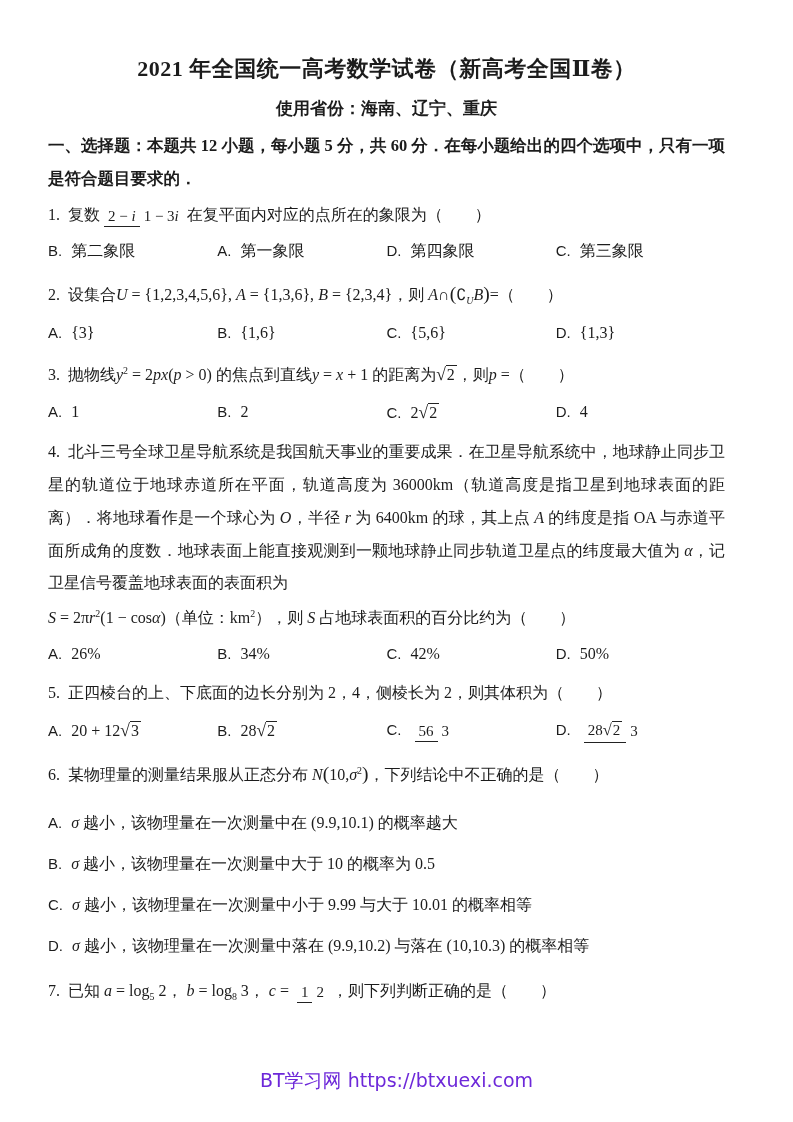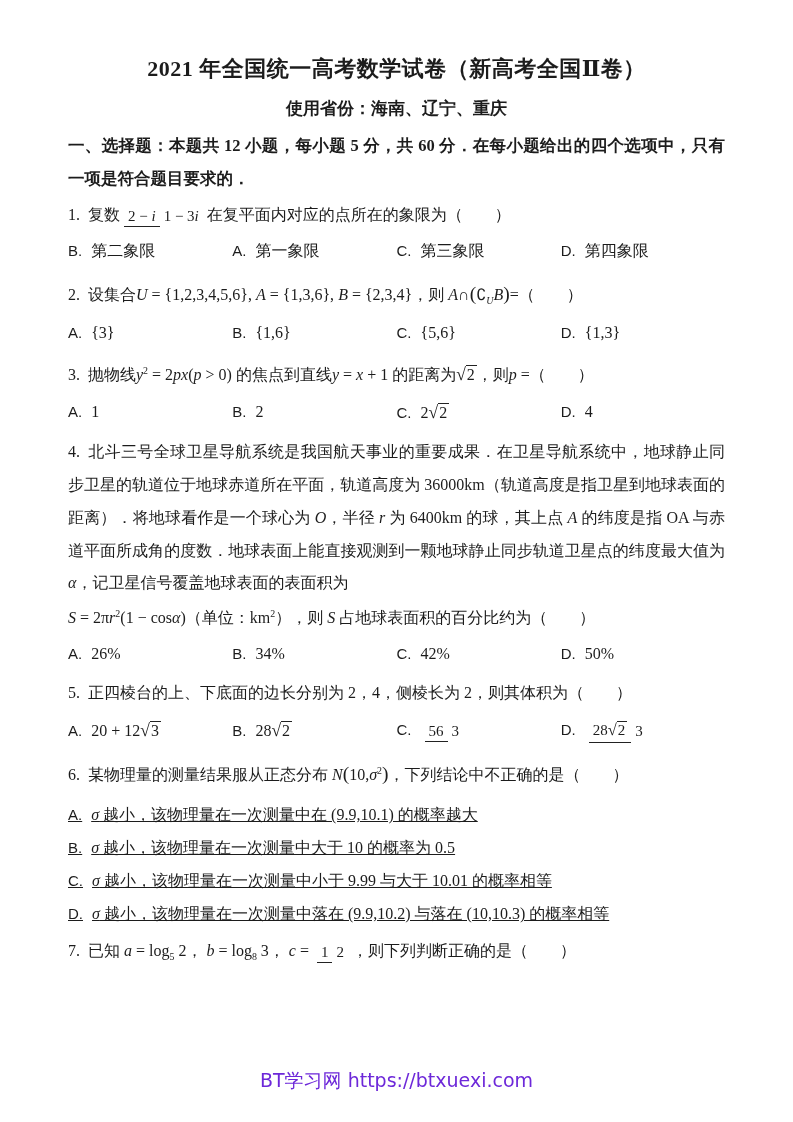--- a/index.html
+++ b/index.html
@@ -2,31 +2,31 @@
 <html><head>
 <meta charset="utf-8">
 <style>
   * { box-sizing: border-box; }
   html, body { margin:0; padding:0; background:#ffffff; }
   .page {
     position:relative; width:793px; height:1122px; margin:0 auto;
     background:#ffffff; color:#1c1c1c; overflow:hidden;
     font-family:"Liberation Serif","DejaVu Serif",serif;
   }
-  .inner { padding:54px 68px 0 68px; }
+  .inner { padding:54px 68px 0 48px; }
   .title { margin:0 0 13px 0; font-size:22px; font-weight:700; text-align:center; letter-spacing:0.5px; }
   .subtitle { margin:0 0 9px 0; font-size:17px; font-weight:700; text-align:center; }
   .section { font-size:16.5px; font-weight:700; line-height:2.0; text-align:justify; margin-bottom:2px; }
   .q { font-size:16px; line-height:2.05; text-align:justify; margin-top:4px; }
   .qnum { margin-right:8px; }
   .opts4 { display:grid; grid-template-columns:repeat(4,1fr); align-items:center;
            font-size:16px; line-height:1.5; margin:7px 0 11px 0; }
   .opt { white-space:nowrap; }
   .ol { font-family:"Liberation Sans","DejaVu Sans",sans-serif; font-size:15px; margin-right:9px; }
-  .optline { font-size:16px; line-height:1.5; margin:9px 0;text-decoration:underline; }
+  .optline { font-size:16px; line-height:1.5; margin:17px 0; }
   .mi { font-style:italic; font-family:"Liberation Serif","DejaVu Serif",serif; }
   .frac { display:inline-flex; flex-direction:row; align-items:center; vertical-align:middle;
           margin:0 4px; line-height:1.35; font-size:15px; }
   .frac .fn { display:block; border-bottom:1px solid #222; padding:0 4px; }
   .frac .fd { display:block; padding:0 4px; }
   .sqrt { white-space:nowrap; }
   .sqrt .rsym { font-size:1.1em; }
   .sqrt .rad { border-top:1px solid #222; padding:0 2px 0 1px; }
   sup.msup { font-size:62%; vertical-align:super; line-height:0; }
   sub.msub { font-size:62%; vertical-align:sub; line-height:0; }
@@ -48,22 +48,22 @@
     <div class="subtitle">使用省份：海南、辽宁、重庆</div>
     <div class="section">一、选择题：本题共 12 小题，每小题 5 分，共 60 分．在每小题给出的四个选项中，只有一项是符合题目要求的．</div>
 
     <div class="q"><span class="qnum">1.</span><span>复数</span><span class="frac">
           <span class="fn"><span>2 − </span><i class="mi">i</i></span>
           <span class="fd"><span>1 − 3</span><i class="mi">i</i></span>
         </span><span>在复平面内对应的点所在的象限为（　　）</span></div>
     <div class="opts4">
       <span class="opt"><span class="ol">B.</span><span>第二象限</span></span>
       <span class="opt"><span class="ol">A.</span><span>第一象限</span></span>
+      <span class="opt"><span class="ol">D.</span><span>第四象限</span></span>
       <span class="opt"><span class="ol">C.</span><span>第三象限</span></span>
-      <span class="opt"><span class="ol">D.</span><span>第四象限</span></span>
     </div>
 
     <div class="q"><span class="qnum">2.</span><span>设集合</span><i class="mi">U</i><span> = {1,2,3,4,5,6}, </span><i class="mi">A</i><span> = {1,3,6}, </span><i class="mi">B</i><span> = {2,3,4}，则 </span><i class="mi">A</i><span>∩</span><span class="bigp">(</span><span>∁</span><sub class="msub"><i class="mi">U</i></sub><i class="mi">B</i><span class="bigp">)</span><span>=（　　）</span></div>
     <div class="opts4">
       <span class="opt"><span class="ol">A.</span><span>{3}</span></span>
       <span class="opt"><span class="ol">B.</span><span>{1,6}</span></span>
       <span class="opt"><span class="ol">C.</span><span>{5,6}</span></span>
       <span class="opt"><span class="ol">D.</span><span>{1,3}</span></span>
     </div>
 

